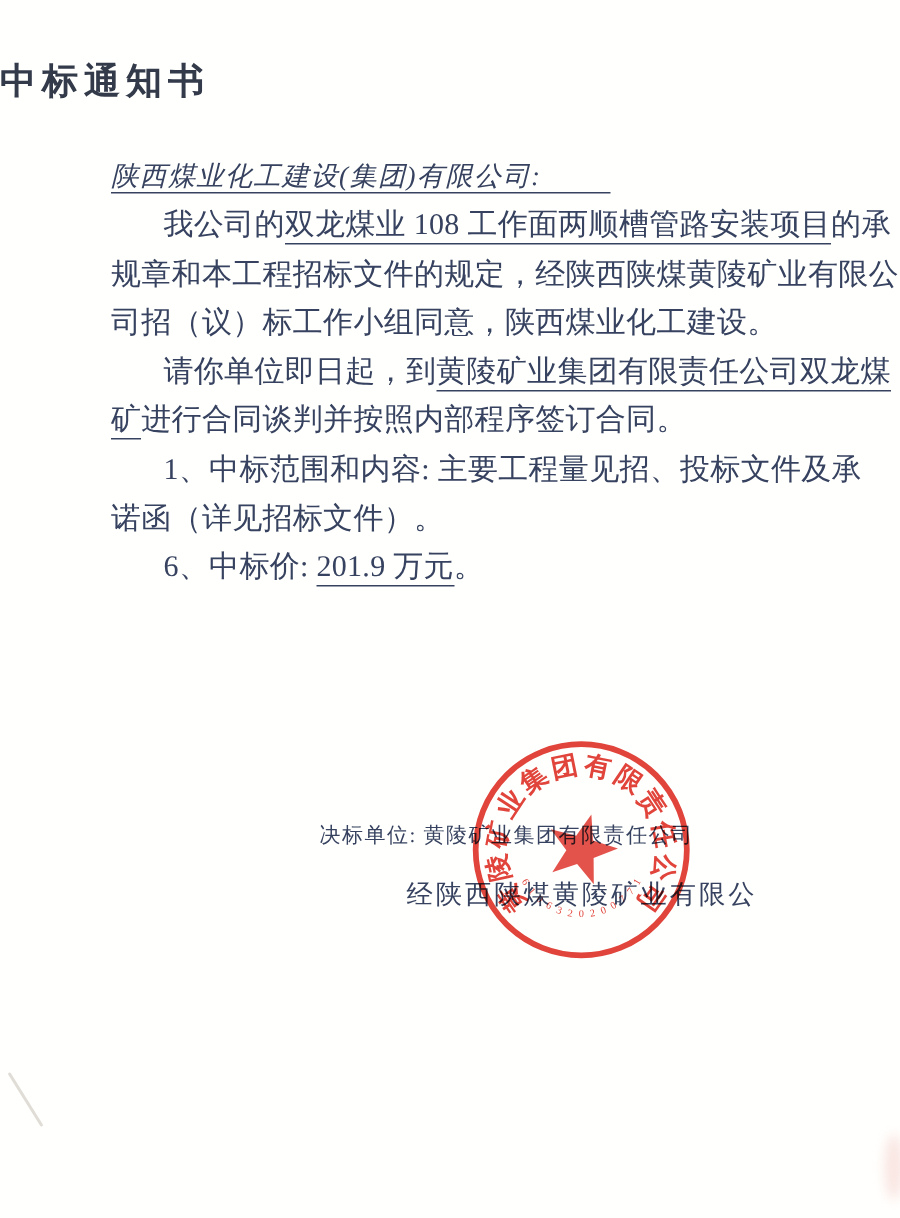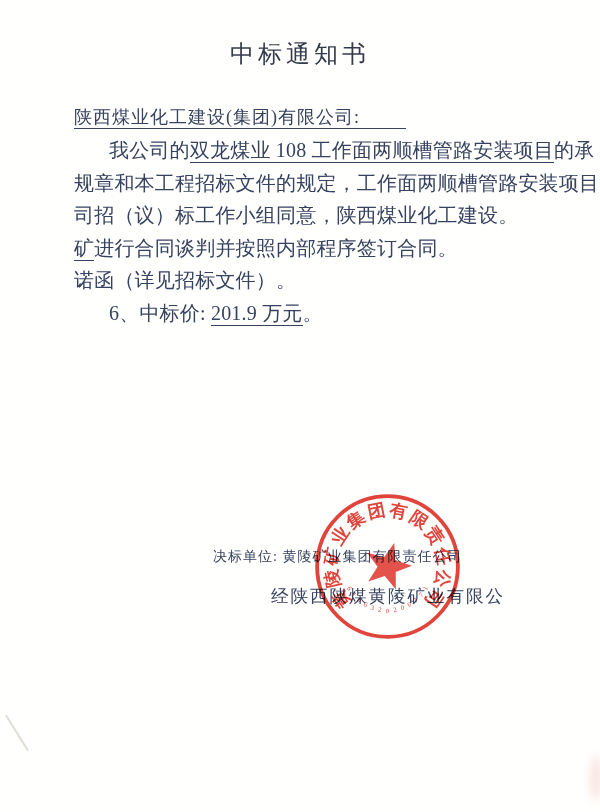--- a/index.html
+++ b/index.html
@@ -3,24 +3,24 @@
 <meta charset="utf-8">
 <style>
   html,body{margin:0;padding:0;background:#ffffff;}
   .paper{
     position:relative;width:600px;height:812px;background:var(--paper,#fffffd);
     font-family:"Liberation Serif","DejaVu Serif",serif;color:var(--ink,#36425f);
     overflow:hidden;
   }
   .doc-title{
     position:absolute;top:38px;left:0;width:600px;margin:0;
-    text-align:center;font-size:24px;font-weight:normal;letter-spacing:4px;
+    text-align:left;font-size:24px;font-weight:bold;letter-spacing:4px;
     color:var(--title-ink,#333a4a);
   }
-  .addressee{position:absolute;top:105px;left:74px;font-size:18px;letter-spacing:1px;}
+  .addressee{position:absolute;top:105px;left:74px;font-size:18px;letter-spacing:1px;font-style:italic;}
   .addressee .u{padding-right:46px;}
   .body{position:absolute;top:134px;left:74px;width:458px;font-size:20px;letter-spacing:.2px;}
   .line{height:32.6px;line-height:32.6px;white-space:nowrap;}
   .line.indent{padding-left:35px;}
   .u{border-bottom:1.2px solid var(--ink,#44506e);padding-bottom:1px;}
   .sig{position:absolute;left:213px;top:548px;font-size:14px;letter-spacing:1px;text-align:center;}
   .date{position:absolute;left:271px;top:584px;font-size:17.5px;letter-spacing:2px;}
   .seal{
     position:absolute;left:311px;top:490px;width:153px;height:153px;
     mix-blend-mode:multiply;opacity:.93;
@@ -45,23 +45,25 @@
 <div class="paper">
 
   <h1 class="doc-title">中标通知书</h1>
 
   <div class="addressee">
     <span class="u">陕西煤业化工建设(集团)有限公司:</span>
   </div>
 
   <div class="body">
       <div class="line indent"><span>我公司的</span><span class="u">双龙煤业 108 工作面两顺槽管路安装项目</span><span>的承</span></div>
-      <div class="line"><span>规章和本工程招标文件的规定，工作面两顺槽管路安装项目</span></div>
+      <div class="line"><span>规章和本工程招标文件的规定，经陕西陕煤黄陵矿业有限公</span></div>
       <div class="line"><span>司招（议）标工作小组同意，陕西煤业化工建设。</span></div>
+      <div class="line indent"><span>请你单位即日起，到</span><span class="u">黄陵矿业集团有限责任公司双龙煤</span></div>
       <div class="line"><span class="u">矿</span><span>进行合同谈判并按照内部程序签订合同。</span></div>
+      <div class="line indent"><span>1、中标范围和内容: 主要工程量见招、投标文件及承</span></div>
       <div class="line"><span>诺函（详见招标文件）。</span></div>
       <div class="line indent"><span>6、中标价: </span><span class="u">201.9 万元</span><span>。</span></div>
     </div>
 
   <div class="sig">
     <span>决标单位: </span><span>黄陵矿业集团有限责任公司</span>
   </div>
 
   <div class="date">经陕西陕煤黄陵矿业有限公</div>
 

